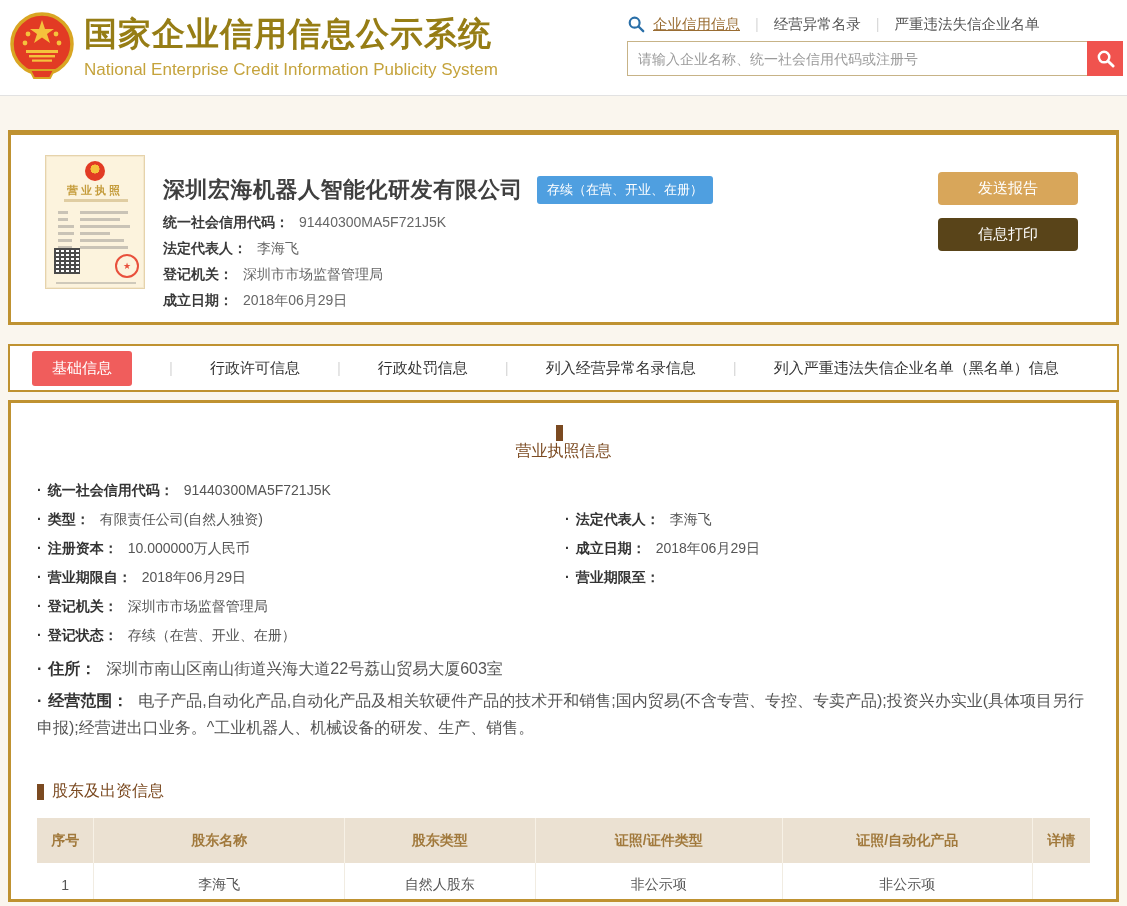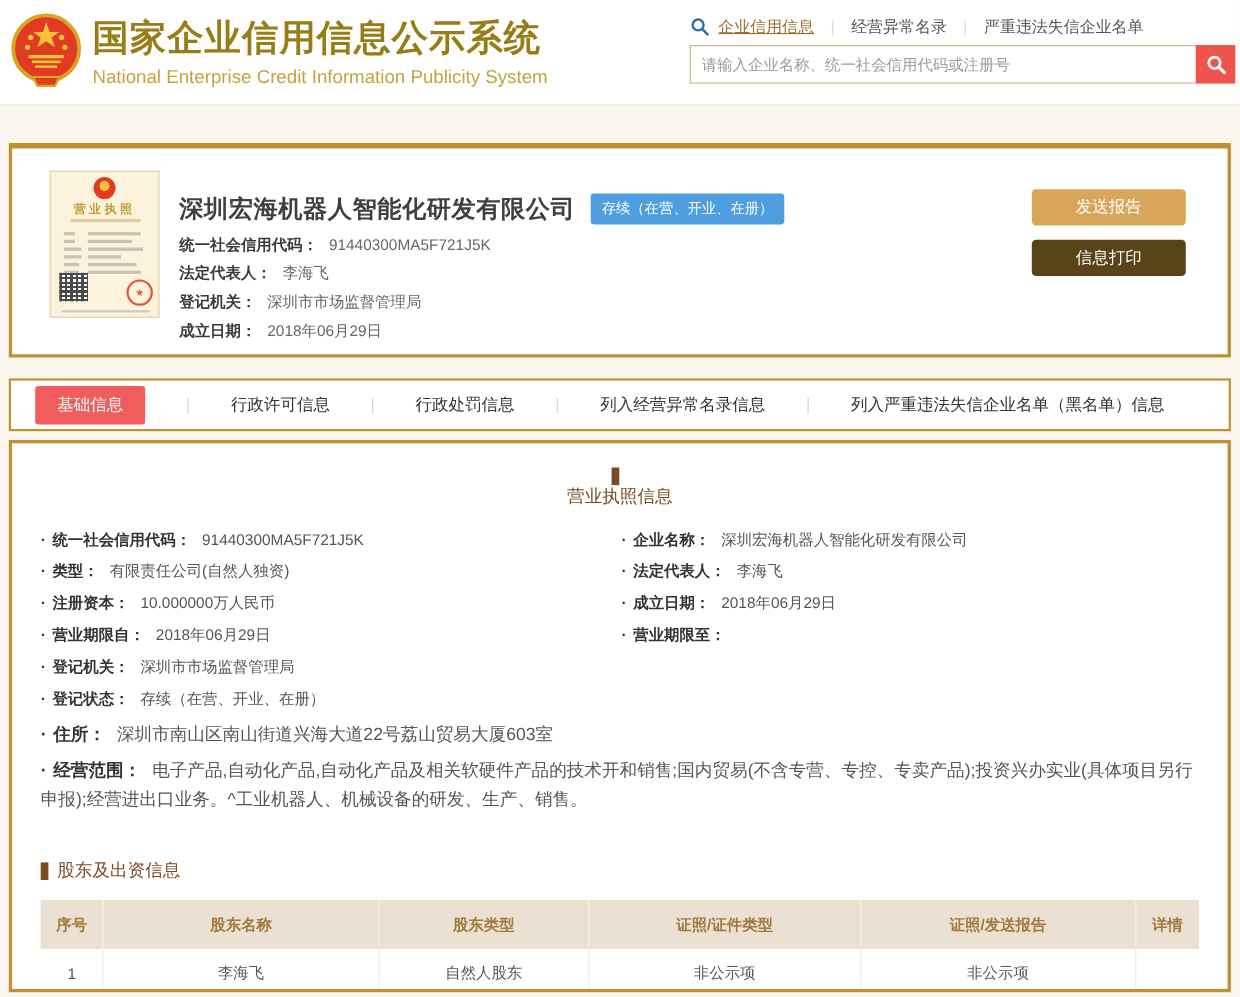--- a/index.html
+++ b/index.html
@@ -214,23 +214,20 @@
     <span class="sec-marker"></span>
     <span>营业执照信息</span>
   </div>
 
   <div class="fields-grid">
 
       <div class="pair-row">
         <div class="field left">
           <span class="f-label">统一社会信用代码：</span><span class="f-value">91440300MA5F721J5K</span>
         </div>
-        <div class="field right">
-          <span class="f-label">企业名称：</span><span class="f-value">深圳宏海机器人智能化研发有限公司</span>
-        </div>
       </div>
 
       <div class="pair-row">
         <div class="field left">
           <span class="f-label">类型：</span><span class="f-value">有限责任公司(自然人独资)</span>
         </div>
         <div class="field right">
           <span class="f-label">法定代表人：</span><span class="f-value">李海飞</span>
         </div>
       </div>
@@ -298,21 +295,21 @@
         <col class="c5">
         <col class="c6">
     </colgroup>
     <thead>
       <tr>
 
       <th>序号</th>
           <th>股东名称</th>
           <th>股东类型</th>
           <th>证照/证件类型</th>
-          <th>证照/发送报告</th>
+          <th>证照/自动化产品</th>
           <th>详情</th>
         </tr>
     </thead>
     <tbody>
 
     <tr class="t-row">
           <td>1</td>
           <td>李海飞</td>
           <td>自然人股东</td>
           <td>非公示项</td>

